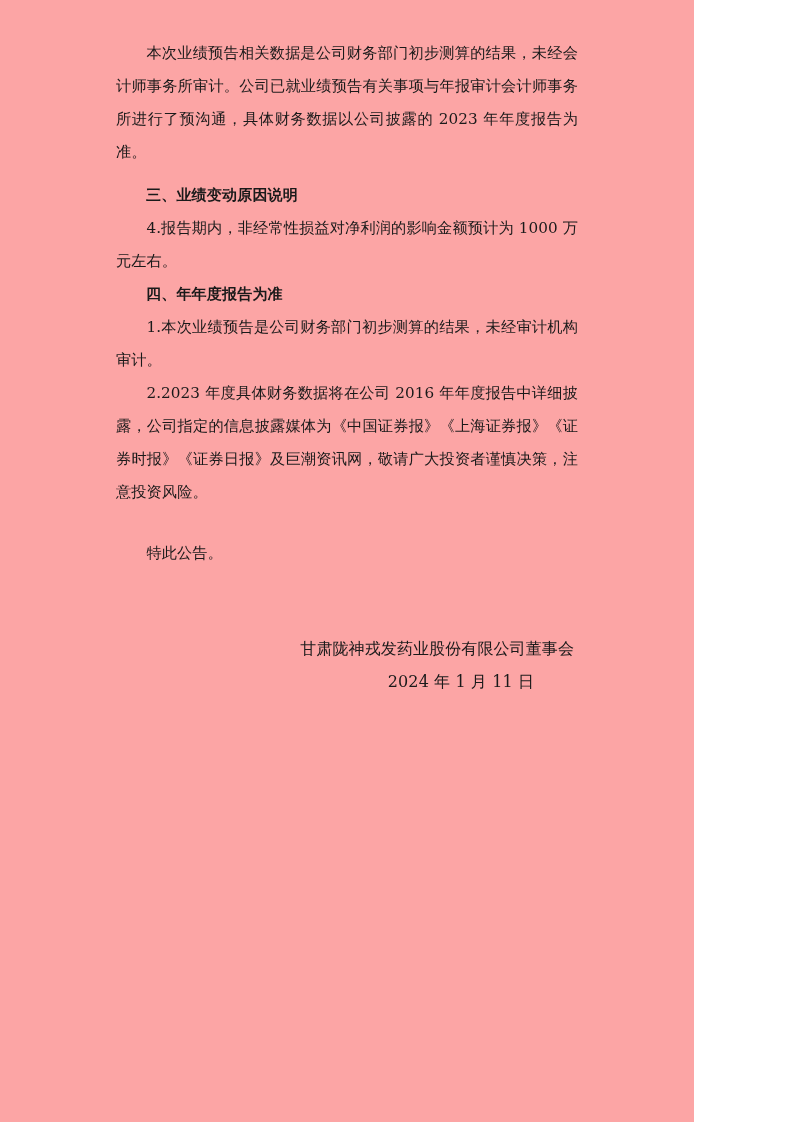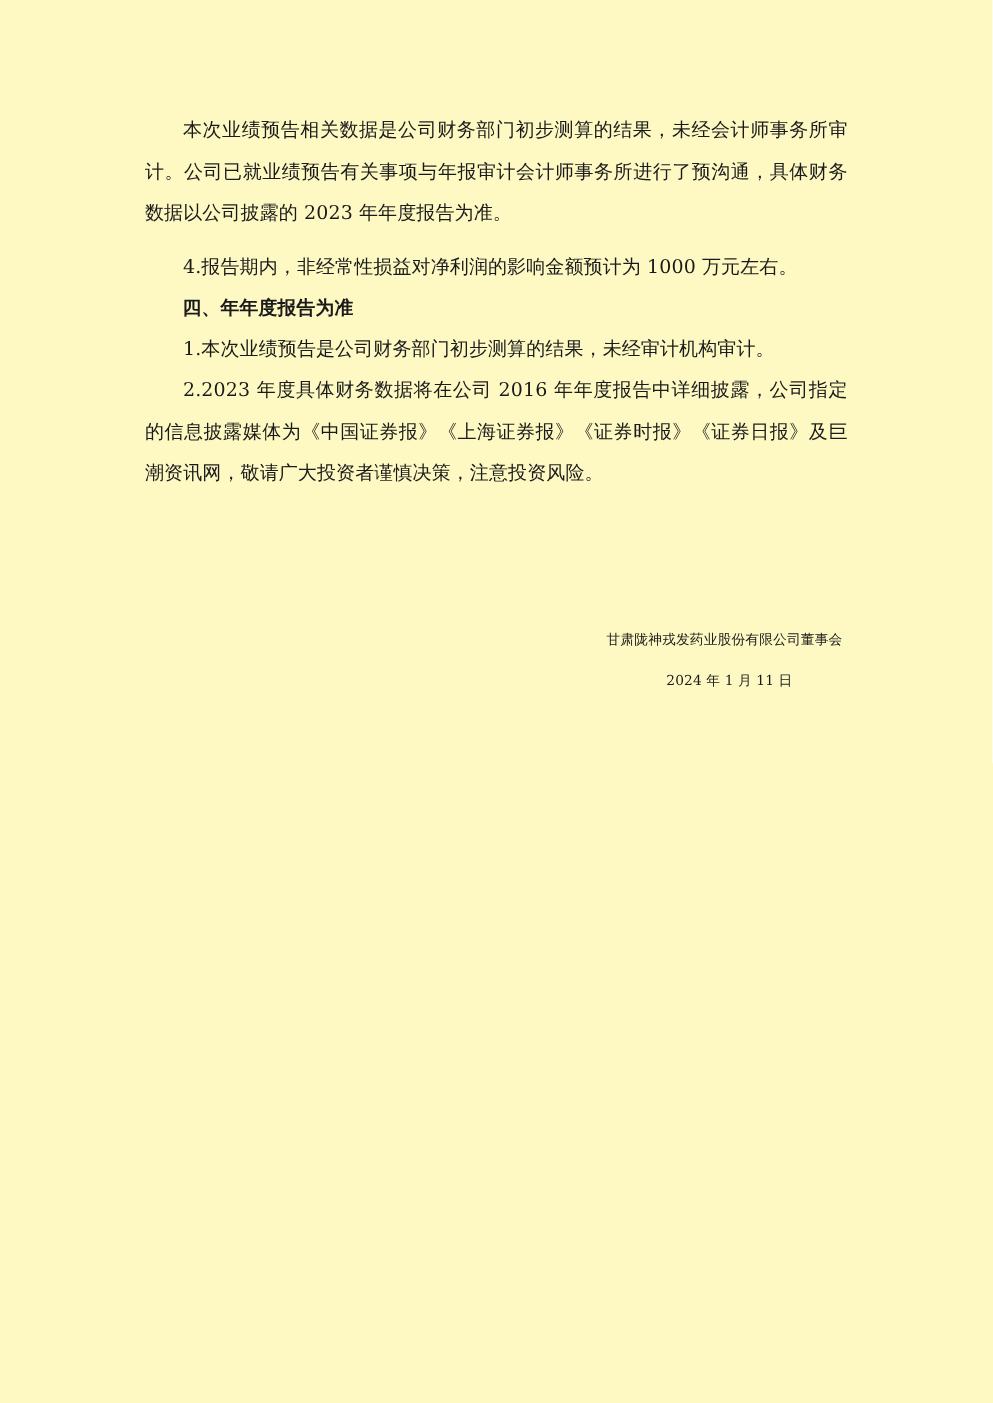--- a/index.html
+++ b/index.html
@@ -9,25 +9,25 @@
   }
   body {
     width: 794px;
     height: 1122px;
     font-family: "DejaVu Serif", "Liberation Serif", serif;
     color: #1a1a1a;
     -webkit-font-smoothing: antialiased;
   }
   .page {
     position: relative;
-    width: 794px;
+    width: 694px;
     height: 1122px;
     box-sizing: border-box;
-    padding: 88px 116px 0 116px;
-    background: #fef9c3;
+    padding: 37px 116px 0 116px;
+    background: #fca5a5;
   }
   .doc-body {
     font-size: 15.2px;
     line-height: 33px;
     text-align: justify;
     text-justify: inter-ideograph;
     letter-spacing: 0.1px;
   }
   .para {
     margin: 0;
@@ -38,23 +38,23 @@
     text-indent: 2em;
     font-weight: bold;
     font-family: "DejaVu Sans", "Liberation Sans", sans-serif;
     font-size: 15px;
     letter-spacing: 0.2px;
   }
   .spacer-sm { height: 10px; }
   .spacer-md { height: 28px; }
   .spacer-lg { height: 62px; }
   .signature-block {
-    margin-top: 10px;
+    margin-top: 0;
     text-align: right;
-    font-size: 11px;
+    font-size: 16px;
     line-height: 33px;
   }
   .signature-line {
     display: block;
     padding-right: 4px;
   }
   .signature-date {
     display: block;
     padding-right: 44px;
   }
@@ -62,32 +62,34 @@
 </head>
 <body>
 
 <div class="page">
   <div class="doc-body">
 
     <p class="para">本次业绩预告相关数据是公司财务部门初步测算的结果，未经会计师事务所审计。公司已就业绩预告有关事项与年报审计会计师事务所进行了预沟通，具体财务数据以公司披露的 2023 年年度报告为准。</p>
 
     <div class="spacer-sm"></div>
 
+    <p class="heading">三、业绩变动原因说明</p>
 
 
     <p class="para">4.报告期内，非经常性损益对净利润的影响金额预计为 1000 万元左右。</p>
 
     <p class="heading">四、年年度报告为准</p>
 
     <p class="para">1.本次业绩预告是公司财务部门初步测算的结果，未经审计机构审计。</p>
 
     <p class="para">2.2023 年度具体财务数据将在公司 2016 年年度报告中详细披露，公司指定的信息披露媒体为《中国证券报》《上海证券报》《证券时报》《证券日报》及巨潮资讯网，敬请广大投资者谨慎决策，注意投资风险。</p>
 
     <div class="spacer-md"></div>
 
+    <p class="para">特此公告。</p>
 
     <div class="spacer-lg"></div>
 
     <div class="signature-block">
       <span class="signature-line">甘肃陇神戎发药业股份有限公司董事会</span>
       <span class="signature-date">2024 年 1 月 11 日</span>
     </div>
 
   </div>
 </div>

